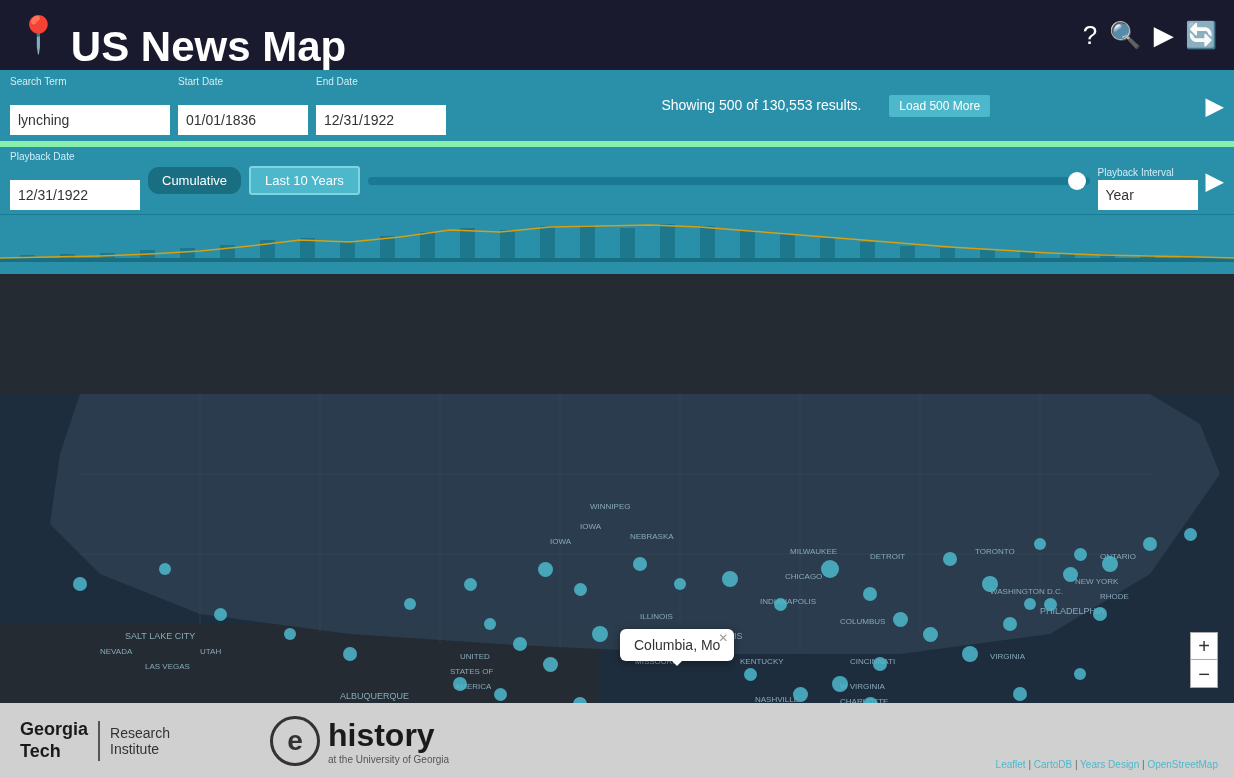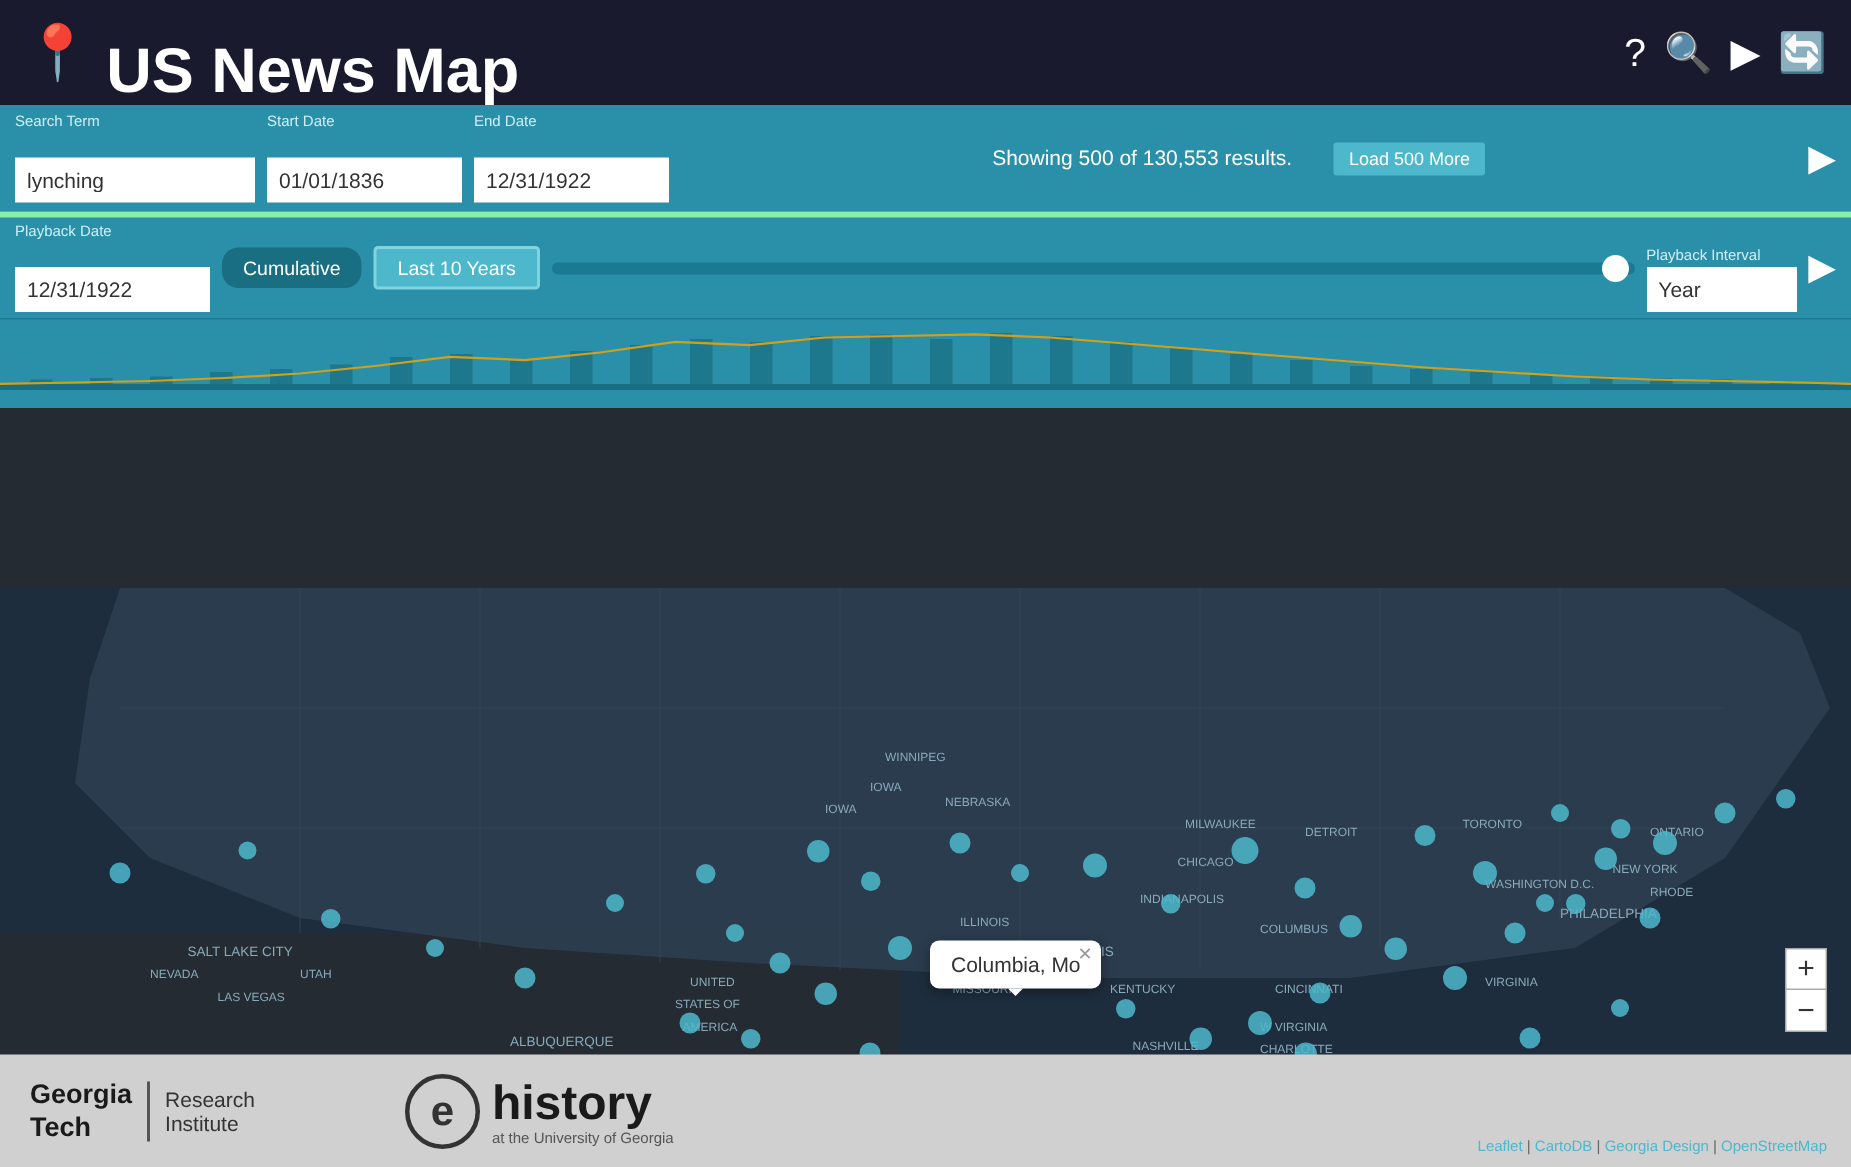--- a/index.html
+++ b/index.html
@@ -91,21 +91,21 @@
       margin-left: auto;
     }
 
     
     #playback {
       background: #2a8fa8;
       padding: 4px 10px;
       display: flex;
       align-items: center;
       gap: 8px;
-      border-top: 4px solid #86efac;
+      border-top: 6px solid #86efac;
     }
     .playback-date {
       display: flex;
       flex-direction: column;
     }
     .cumulative-btn {
       background: #1a6e82;
       color: white;
       border: none;
       padding: 6px 14px;
@@ -569,21 +569,21 @@
     </div>
     <div>
       <div class="history-text">history</div>
       <div class="uga-text">at the University of Georgia</div>
     </div>
   </div>
 
   <div class="map-attribution" style="position:absolute;right:16px;bottom:8px;font-size:10px;color:#666;">
     <a href="#">Leaflet</a> |
     <a href="#">CartoDB</a> |
-    <a href="#">Georgia Design</a> |
+    <a href="#">Years Design</a> |
     <a href="#">OpenStreetMap</a>
   </div>
 </div>
 
 <div class="map-controls" style="position:absolute;right:16px;bottom:90px;z-index:200;">
   <button class="map-btn">+</button>
   <button class="map-btn" style="border-top:none;">−</button>
 </div>
 
 </body></html>

